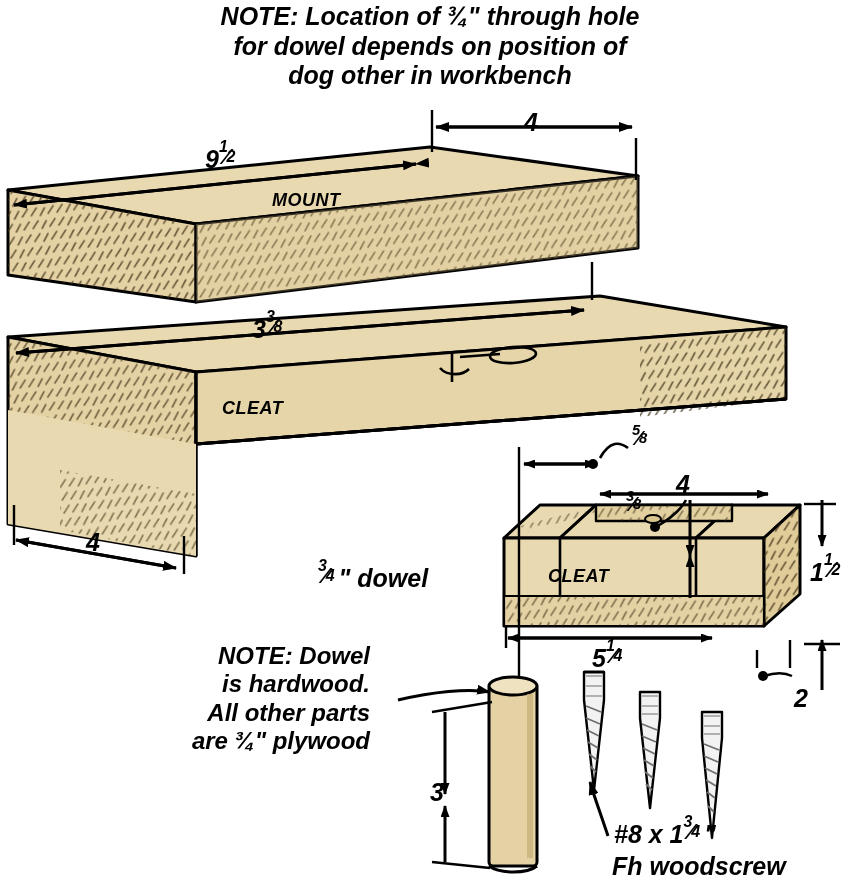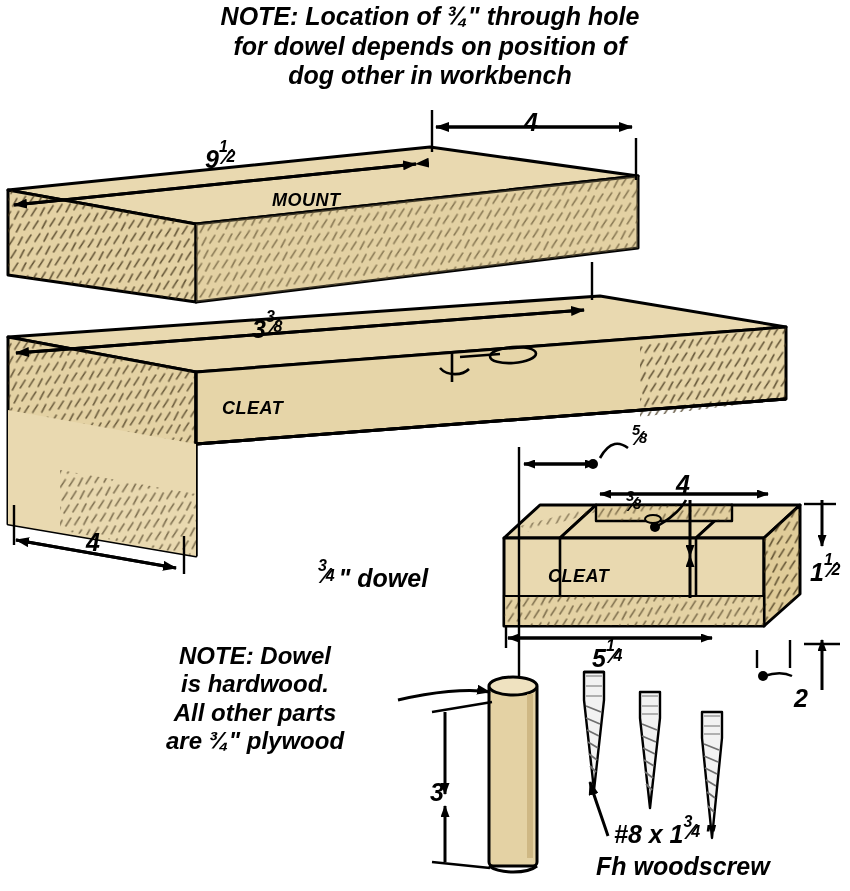--- a/index.html
+++ b/index.html
@@ -33,21 +33,21 @@
     left: 150px;
     top: 2px;
     width: 560px;
     text-align: center;
     font-size: 25px;
   }
   #note-dowel {
     left: 140px;
     top: 642px;
     width: 230px;
-    text-align: center;
+    text-align: right;
     font-size: 24px;
   }
   .lbl {
     position: absolute;
     font-family: "Liberation Sans", sans-serif;
     font-style: italic;
     font-weight: bold;
     color: #000000;
     white-space: nowrap;
   }
@@ -303,15 +303,15 @@
 
   <div class="lbl dim" style="left:430px; top:778px;">3</div>
 
   <div class="lbl dim" style="left:318px; top:562px;">
     <span class="fracwrap"><span class="n">3</span><span class="s">⁄</span><span class="d">4</span></span>" dowel
   </div>
 
   <div class="lbl dim" style="left:614px; top:818px;">
     #8 x 1<span class="fracwrap"><span class="n">3</span><span class="s">⁄</span><span class="d">4</span></span>"
   </div>
-  <div class="lbl dim" style="left:596px; top:852px;font-style:italic;">Fh woodscrew</div>
+  <div class="lbl dim" style="left:612px; top:852px;font-style:italic;">Fh woodscrew</div>
 
 </div>
 
 </body></html>

